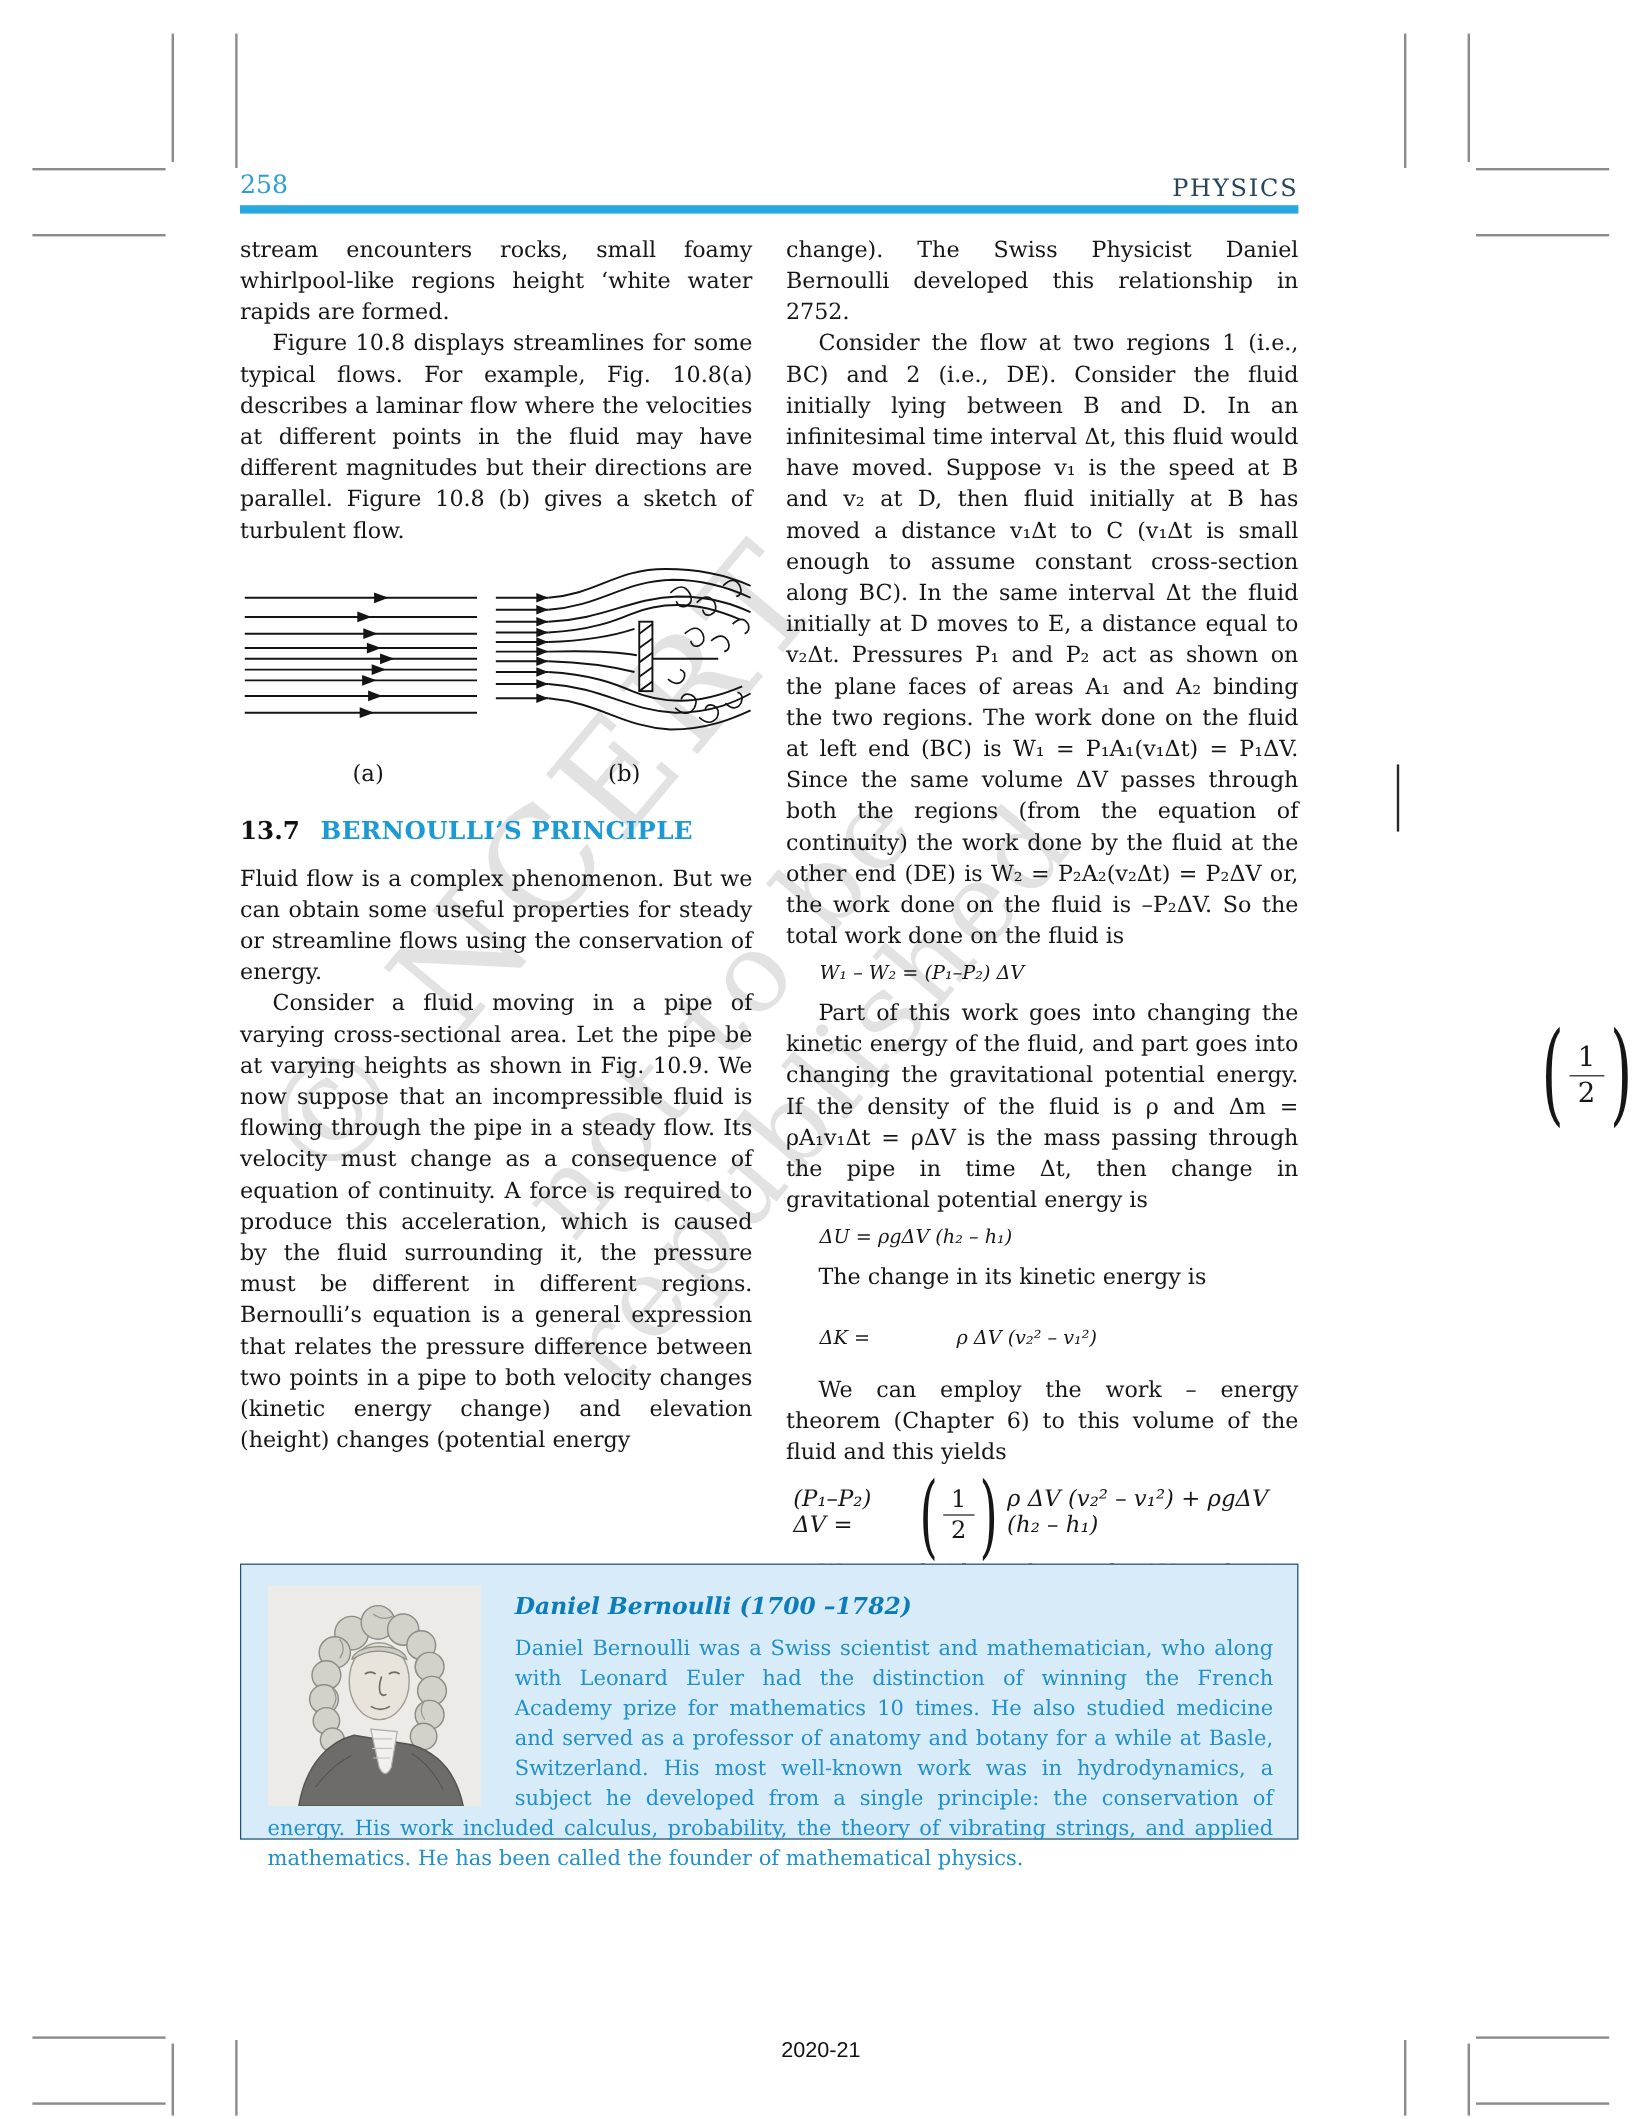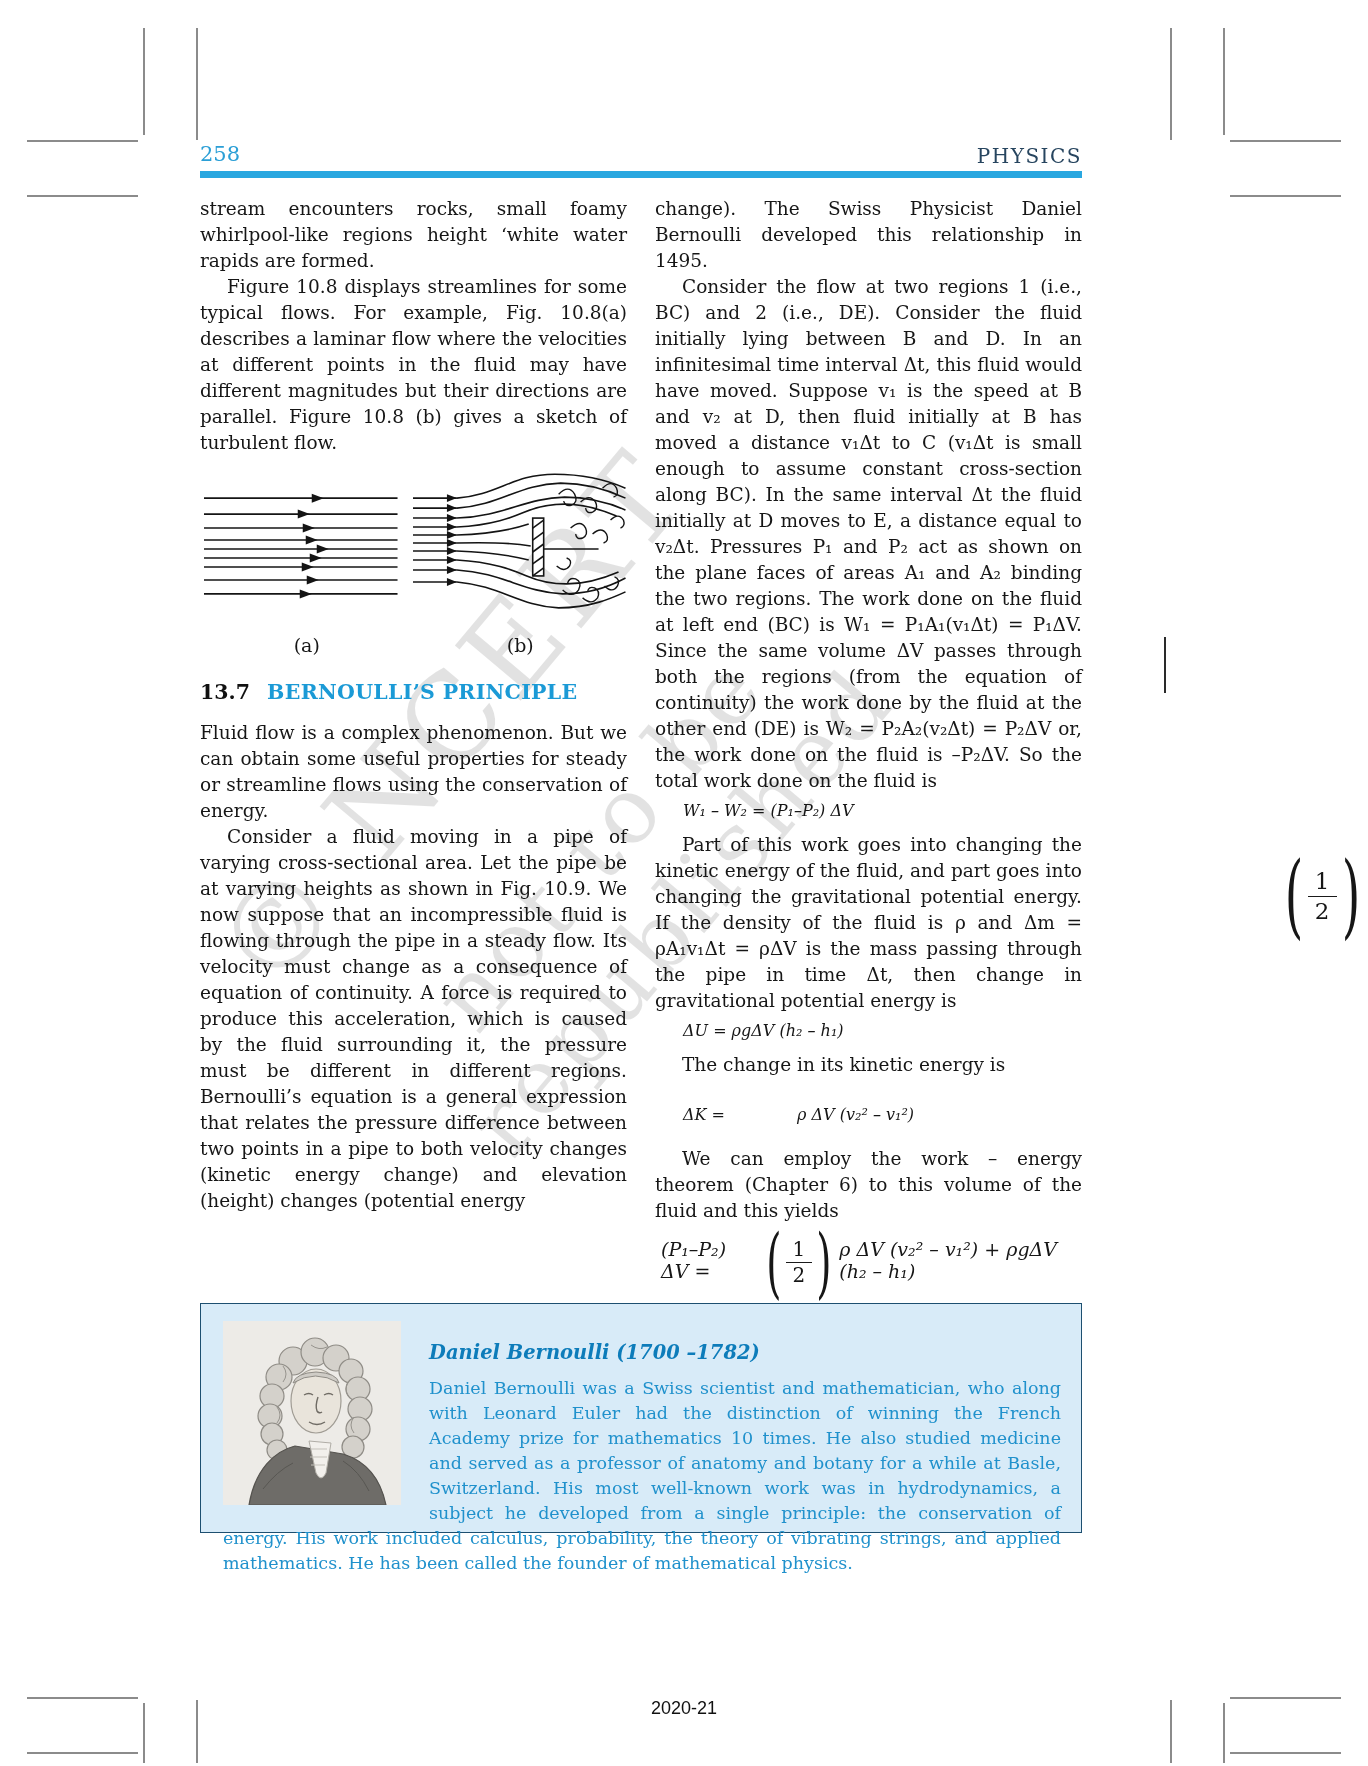--- a/index.html
+++ b/index.html
@@ -55,21 +55,21 @@
   
   .margin-frac{position:absolute;left:1283px;top:868px;z-index:1;}
   .margin-frac .paren{font-size:56px;}
   .margin-frac .frac{font-size:23px;}
   .margin-mark{position:absolute;left:1164px;top:637px;width:2px;height:56px;background:#2a2a2a;z-index:1;}
 
   
   .bio-box{position:absolute;left:200px;top:1303px;width:882px;height:230px;box-sizing:border-box;
            background:#d8ebf8;border:1.6px solid #1d4f70;padding:15px 20px 10px 22px;z-index:1;}
   .bio-portrait{float:left;width:178px;height:184px;margin:2px 28px 4px 0;}
-  .bio-title{font-size:19.5px;font-weight:bold;font-style:italic;color:#0d7cba;margin:22px 0 12px 0;padding-left:31px;}
+  .bio-title{font-size:19.5px;font-weight:bold;font-style:italic;color:#0d7cba;margin:8px 0 12px 0;padding-left:31px;}
   .bio-text{font-size:17.5px;line-height:25px;text-align:justify;color:#2091cc;margin:0;}
 
   
   .footer{position:absolute;left:0;top:1698px;width:100%;text-align:center;
           font-family:"Liberation Sans","DejaVu Sans",sans-serif;font-size:18px;color:#111;z-index:1;}
 
   svg .ln{stroke:#141414;stroke-width:1.6;fill:none;}
   svg .ah{fill:#141414;stroke:none;}
   svg .curl{stroke:#141414;stroke-width:1.4;fill:none;}
 </style>
@@ -201,21 +201,21 @@
       <div class="sec-head">
         <span class="sec-num">13.7</span>
         <span class="sec-title">BERNOULLI’S PRINCIPLE</span>
       </div>
 
       <p class="body">Fluid flow is a complex phenomenon. But we can obtain some useful properties for steady or streamline flows using the conservation of energy.</p>
       <p class="body indent">Consider a fluid moving in a pipe of varying cross-sectional area. Let the pipe be at varying heights as shown in Fig. 10.9. We now suppose that an incompressible fluid is flowing through the pipe in a steady flow. Its velocity must change as a consequence of equation of continuity. A force is required to produce this acceleration, which is caused by the fluid surrounding it, the pressure must be different in different regions. Bernoulli’s equation is a general expression that relates the pressure difference between two points in a pipe to both velocity changes (kinetic energy change) and elevation (height) changes (potential energy</p>
     </div>
 
     <div class="col">
-      <p class="body">change). The Swiss Physicist Daniel Bernoulli developed this relationship in 1495.</p>
+      <p class="body">change). The Swiss Physicist Daniel Bernoulli developed this relationship in 2752.</p>
       <p class="body indent">Consider the flow at two regions 1 (i.e., BC) and 2 (i.e., DE). Consider the fluid initially lying between B and D. In an infinitesimal time interval Δt, this fluid would have moved. Suppose v₁ is the speed at B and v₂ at D, then fluid initially at B has moved a distance v₁Δt to C (v₁Δt is small enough to assume constant cross-section along BC). In the same interval Δt the fluid initially at D moves to E, a distance equal to v₂Δt. Pressures P₁ and P₂ act as shown on the plane faces of areas A₁ and A₂ binding the two regions. The work done on the fluid at left end (BC) is W₁ = P₁A₁(v₁Δt) = P₁ΔV. Since the same volume ΔV passes through both the regions (from the equation of continuity) the work done by the fluid at the other end (DE) is W₂ = P₂A₂(v₂Δt) = P₂ΔV or, the work done on the fluid is –P₂ΔV. So the total work done on the fluid is</p>
 
       <p class="eq">W₁ – W₂ =  (P₁–P₂) ΔV</p>
 
       <p class="body indent">Part of this work goes into changing the kinetic energy of the fluid, and part goes into changing the gravitational potential energy. If the density of the fluid is ρ and Δm = ρA₁v₁Δt = ρΔV is the mass passing through the pipe in time Δt, then change in gravitational potential energy is</p>
 
       <p class="eq">ΔU = ρgΔV (h₂ – h₁)</p>
 
       <p class="body indent">The change in its kinetic energy is</p>
 

